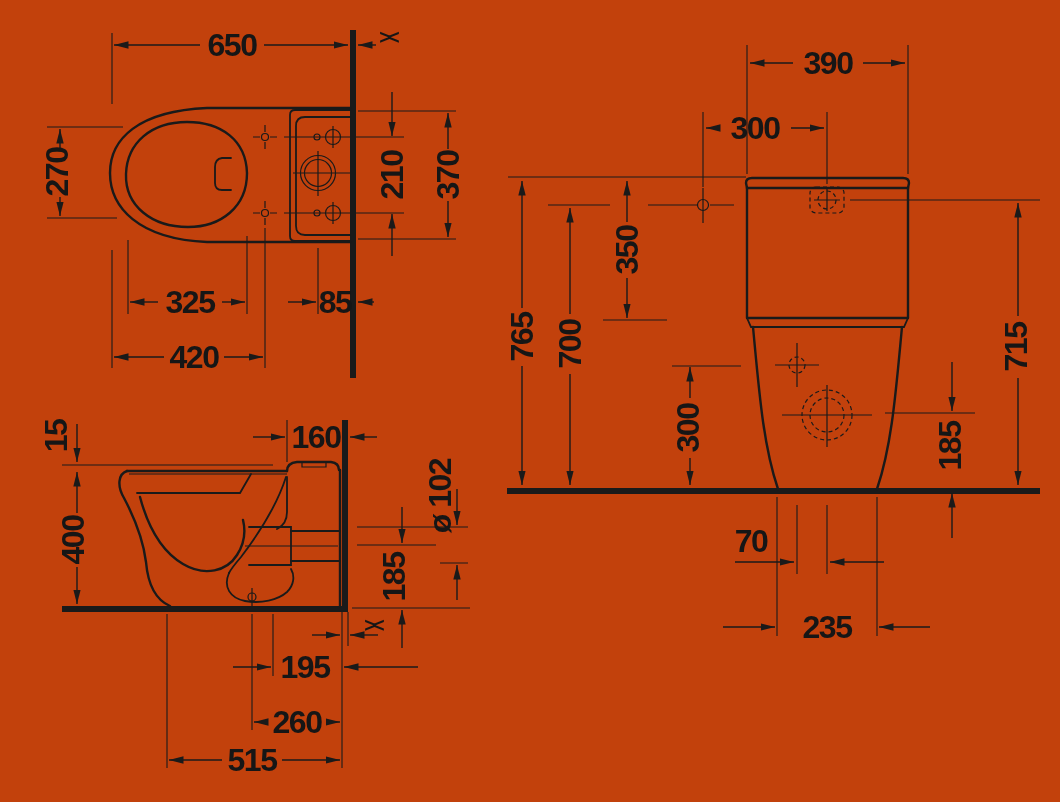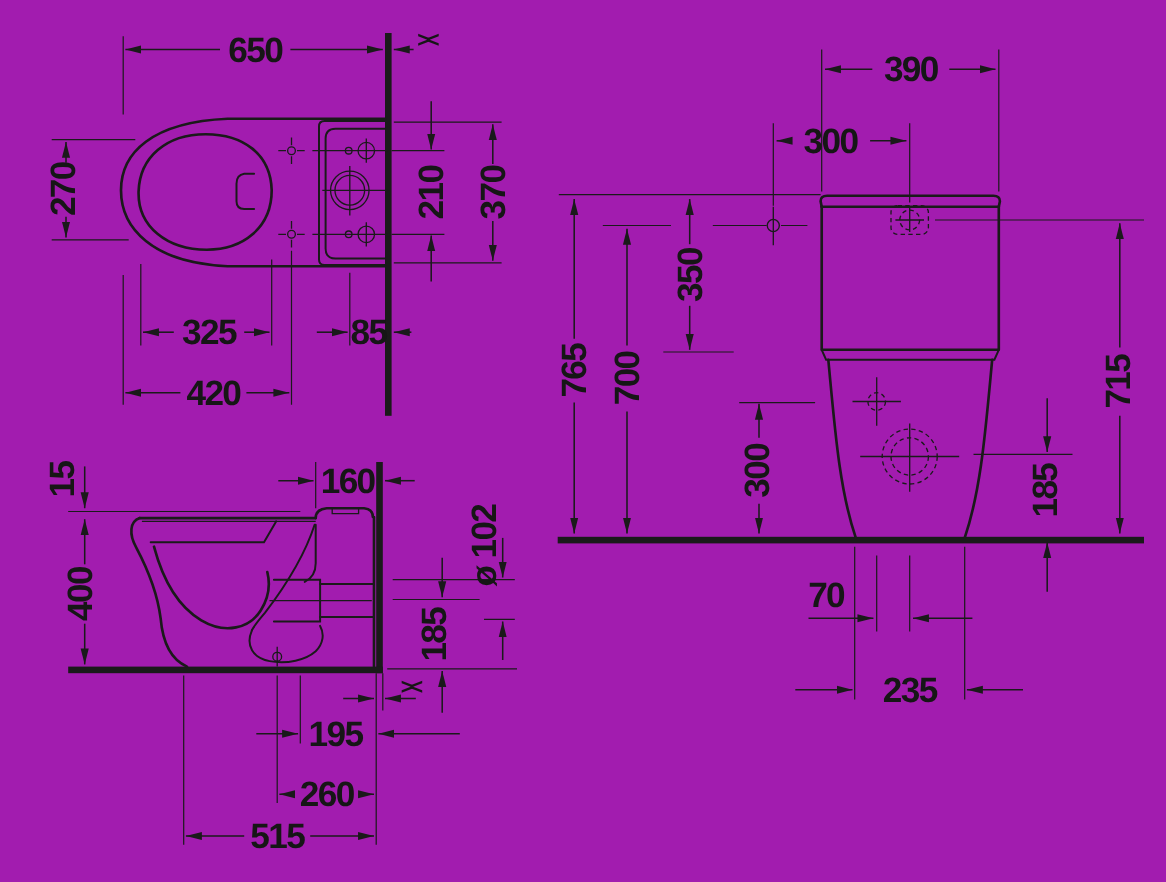--- a/index.html
+++ b/index.html
@@ -1,16 +1,16 @@
 <!DOCTYPE html>
 <html><head>
 <meta charset="utf-8">
 <style>
   html,body{margin:0;padding:0;background:#fff;}
-  #stage{position:relative;width:1060px;height:802px;background:#a21caf;overflow:hidden;}
+  #stage{position:relative;width:1060px;height:802px;background:#c2410c;overflow:hidden;}
   svg{position:absolute;left:0;top:0;}
   .ext{stroke:#1a1a1a;stroke-width:1.1;fill:none;}
   .dim{stroke:#1a1a1a;stroke-width:1.4;fill:none;}
   .out{stroke:#1a1a1a;stroke-width:2.4;fill:none;stroke-linecap:round;stroke-linejoin:round;}
   .mid{stroke:#1a1a1a;stroke-width:1.8;fill:none;stroke-linecap:round;}
   .thin{stroke:#1a1a1a;stroke-width:1.2;fill:none;}
   .dash{stroke-dasharray:4 3;}
   .solidblk{fill:#1a1a1a;stroke:none;}
   .lbl{font-family:"Liberation Sans",sans-serif;font-weight:bold;font-size:32px;
        letter-spacing:-1.5px;fill:#161616;text-anchor:middle;dominant-baseline:central;}

